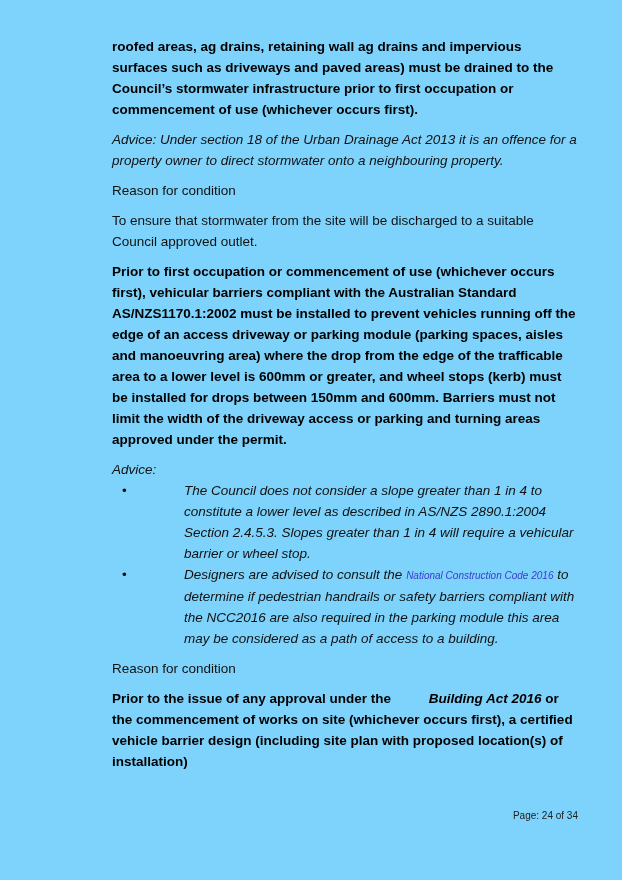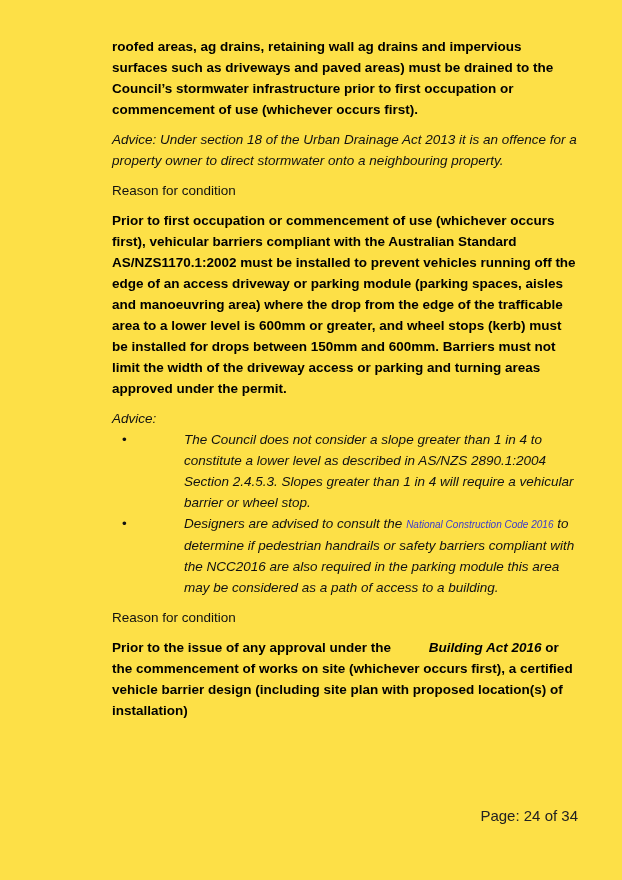--- a/index.html
+++ b/index.html
@@ -6,21 +6,21 @@
   body {
     width: 622px;
     height: 880px;
     background: #ffffff;
     font-family: "Liberation Sans", sans-serif;
   }
   .page {
     position: relative;
     width: 622px;
     height: 880px;
-    background: #fde047;
+    background: #7dd3fc;
     overflow: hidden;
   }
   .content {
     position: absolute;
     left: 112px;
     top: 36px;
     width: 468px;
     font-size: 13.5px;
     line-height: 21px;
     color: #111111;
@@ -44,38 +44,39 @@
     color: #3a3ace;
     font-size: 10px;
     font-style: italic;
     text-decoration: none;
     cursor: pointer;
   }
   .footer {
     position: absolute;
     top: 810px;
     right: 44px;
-    font-size: 15px;
+    font-size: 10px;
     line-height: 12px;
     color: #222222;
     margin-left: 26px;
   }
 </style>
 </head>
 <body>
 
 <div class="page">
   <div class="content">
 
     <p class="b">roofed areas, ag drains, retaining wall ag drains and impervious surfaces such as driveways and paved areas) must be drained to the Council’s stormwater infrastructure prior to first occupation or commencement of use (whichever occurs first).</p>
 
     <p class="i">Advice: Under section 18 of the Urban Drainage Act 2013 it is an offence for a property owner to direct stormwater onto a neighbouring property.</p>
 
     <p>Reason for condition</p>
 
+    <p>To ensure that stormwater from the site will be discharged to a suitable Council approved outlet.</p>
 
 
     <p class="b">Prior to first occupation or commencement of use (whichever occurs first), vehicular barriers compliant with the Australian Standard AS/NZS1170.1:2002 must be installed to prevent vehicles running off the edge of an access driveway or parking module (parking spaces, aisles and manoeuvring area) where the drop from the edge of the trafficable area to a lower level is 600mm or greater, and wheel stops (kerb) must be installed for drops between 150mm and 600mm. Barriers must not limit the width of the driveway access or parking and turning areas approved under the permit.</p>
 
     <div class="advice-block">
       <p class="i advice-label">Advice:</p>
 
       <div class="bullet">
         <span class="marker">•</span>
         <span class="btext i">The Council does not consider a slope greater than 1 in 4 to constitute a lower level as described in AS/NZS 2890.1:2004 Section 2.4.5.3. Slopes greater than 1 in 4 will require a vehicular barrier or wheel stop.</span>

